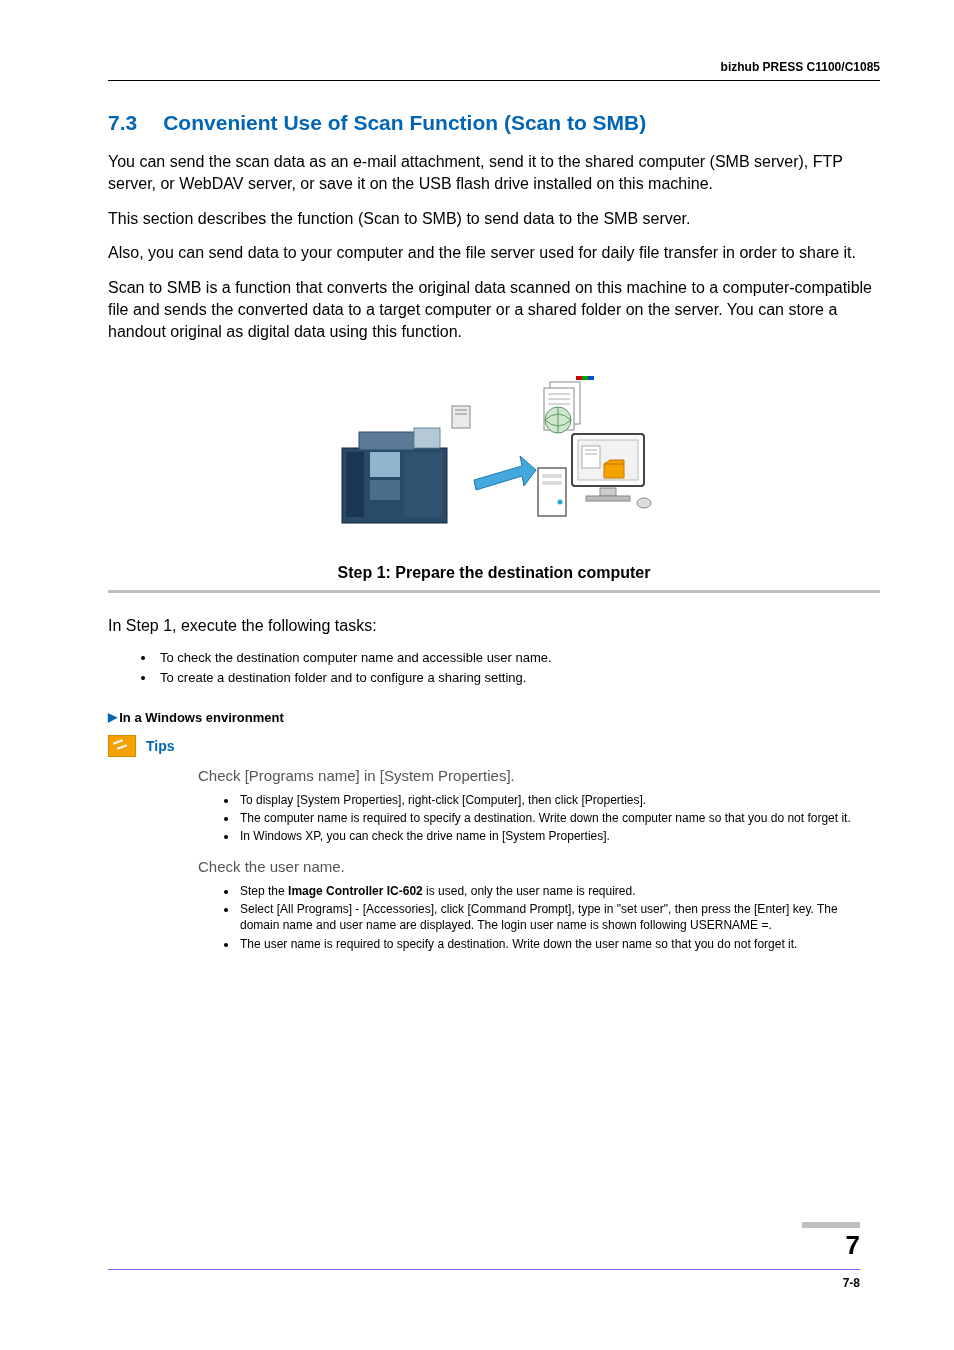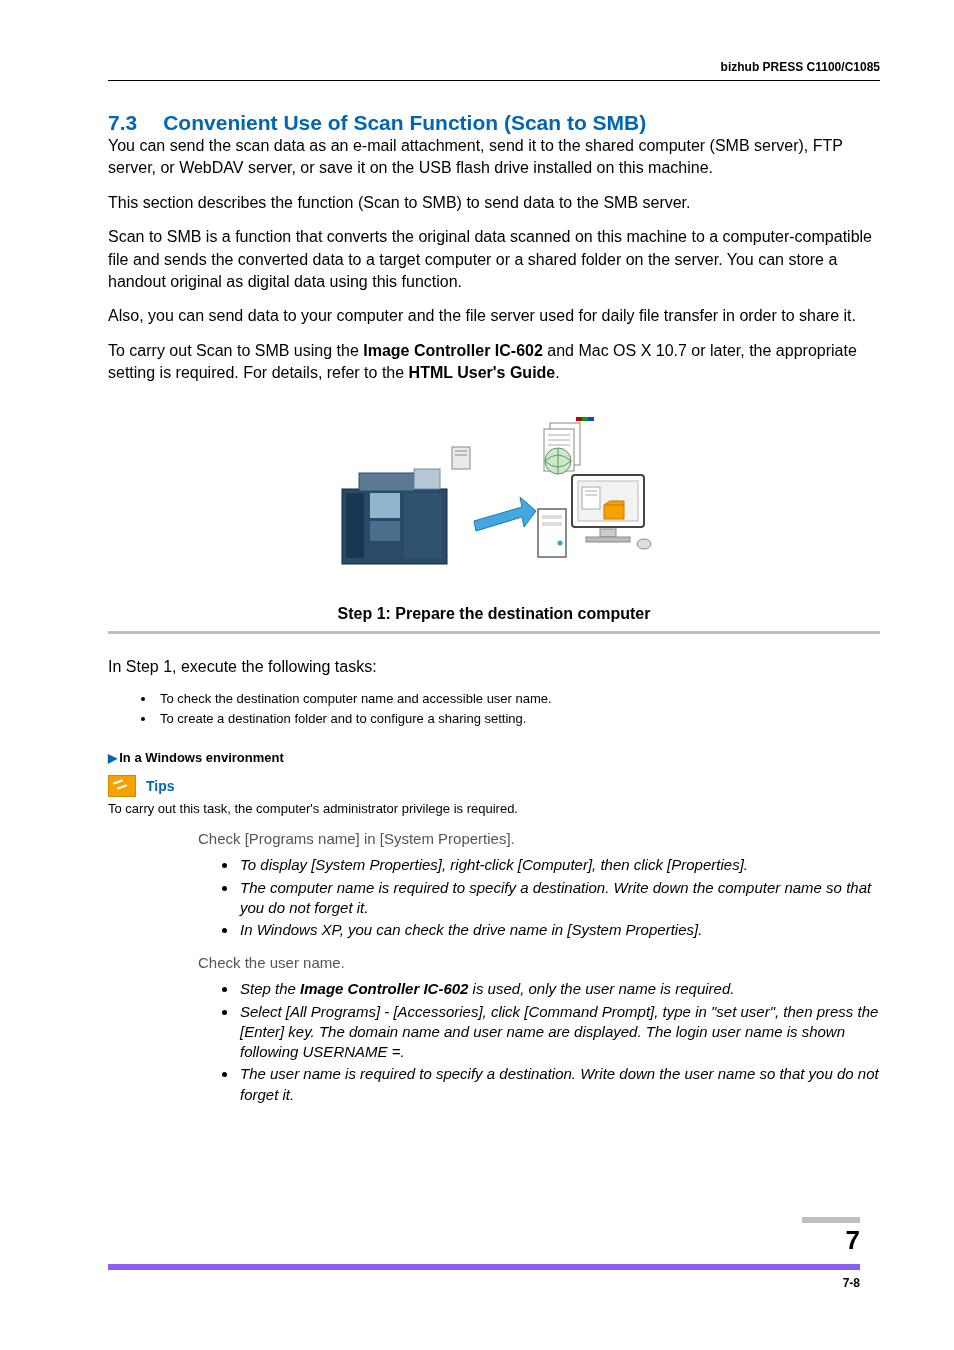--- a/index.html
+++ b/index.html
@@ -21,20 +21,21 @@
     font-size: 12px;
     font-weight: bold;
     padding-bottom: 6px;
     border-bottom: 1.5px solid #000;
   }
   .section-heading {
     color: #0066b3;
     font-size: 21px;
     font-weight: bold;
     margin-top: 30px;
+    margin-bottom: 16px;
     display: flex;
     gap: 26px;
   }
   .section-num { flex: 0 0 auto; }
   .section-title { flex: 1 1 auto; }
   .para {
     font-size: 16px;
     line-height: 1.4;
     margin: 0 0 12px 0;
   }
@@ -122,23 +123,22 @@
     margin: 4px 0 14px 0;
   }
   .check-heading {
     font-size: 15px;
     color: #555;
     margin: 10px 0 8px 90px;
   }
   ul.inner-bullets {
     margin: 2px 0 14px 0;
     padding-left: 130px;
-    font-size: 15px;
+    font-size: 12px;
     list-style-type: disc;
-    font-style: italic;
   }
   ul.inner-bullets li {
     margin: 2px 0;
     line-height: 1.35;
     padding-left: 2px;
   }
   .page-footer {
     position: absolute;
     bottom: 60px;
     left: 108px;
@@ -151,21 +151,21 @@
     color: #000;
   }
   .chapter-bar {
     height: 6px;
     background: #bfbfbf;
     width: 58px;
     margin-left: auto;
     margin-bottom: 2px;
   }
   .foot-rule {
-    border-top: 6px solid #8b5cf6;
+    border-top: 1px solid #8b5cf6;
     margin-top: 8px;
     padding-top: 6px;
     text-align: right;
     font-size: 12px;
     font-weight: bold;
   }
 </style>
 </head>
 <body>
 
@@ -175,25 +175,22 @@
     <span>bizhub PRESS C1100/C1085</span>
   </div>
 
   <div class="section-heading">
     <span class="section-num">7.3</span>
     <span class="section-title">Convenient Use of Scan Function (Scan to SMB)</span>
   </div>
 
   <p class="para">You can send the scan data as an e-mail attachment, send it to the shared computer (SMB server), FTP server, or WebDAV server, or save it on the USB flash drive installed on this machine.</p>
   <p class="para">This section describes the function (Scan to SMB) to send data to the SMB server.</p>
+  <p class="para">Also, you can send data to your computer and the file server used for daily file transfer in order to share it.</p>
   <p class="para">Scan to SMB is a function that converts the original data scanned on this machine to a computer-compatible file and sends the converted data to a target computer or a shared folder on the server. You can store a handout original as digital data using this function.</p>
-  <p class="para">Also, you can send data to your computer and the file server used for daily file transfer in order to share it.</p>
-  <p class="para">
-    <span>To carry out Scan to SMB using the </span><span class="bold">Image Controller IC-602</span><span> and Mac OS X 10.7 or later, the appropriate setting is required. For details, refer to the </span><span class="bold">HTML User's Guide</span><span>.</span>
-  </p>
 
   <div class="illustration">
     <div class="illus-box">
       <svg viewBox="0 0 340 170" width="340" height="170">
 
         <rect x="18" y="80" width="105" height="75" fill="#2a4a6a" stroke="#10263b"></rect>
         <rect x="22" y="84" width="18" height="65" fill="#1b3651"></rect>
         <rect x="46" y="84" width="30" height="25" fill="#8fb6cc"></rect>
         <rect x="46" y="112" width="30" height="20" fill="#4b6e8c"></rect>
         <rect x="80" y="84" width="38" height="65" fill="#2f5270"></rect>
@@ -250,21 +247,20 @@
 
   <div class="sub-env">
     <span class="tri">▶</span>
     <span>In a Windows environment</span>
   </div>
 
   <div class="tips-row">
     <div class="tips-icon"></div>
     <span class="tips-label">Tips</span>
   </div>
-  <p class="tips-text">To carry out this task, the computer's administrator privilege is required.</p>
 
   <div class="check-heading">Check [Programs name] in [System Properties].</div>
   <ul class="inner-bullets">
     <li>To display [System Properties], right-click [Computer], then click [Properties].</li>
     <li>The computer name is required to specify a destination. Write down the computer name so that you do not forget it.</li>
     <li>In Windows XP, you can check the drive name in [System Properties].</li>
   </ul>
 
   <div class="check-heading">Check the user name.</div>
   <ul class="inner-bullets">

